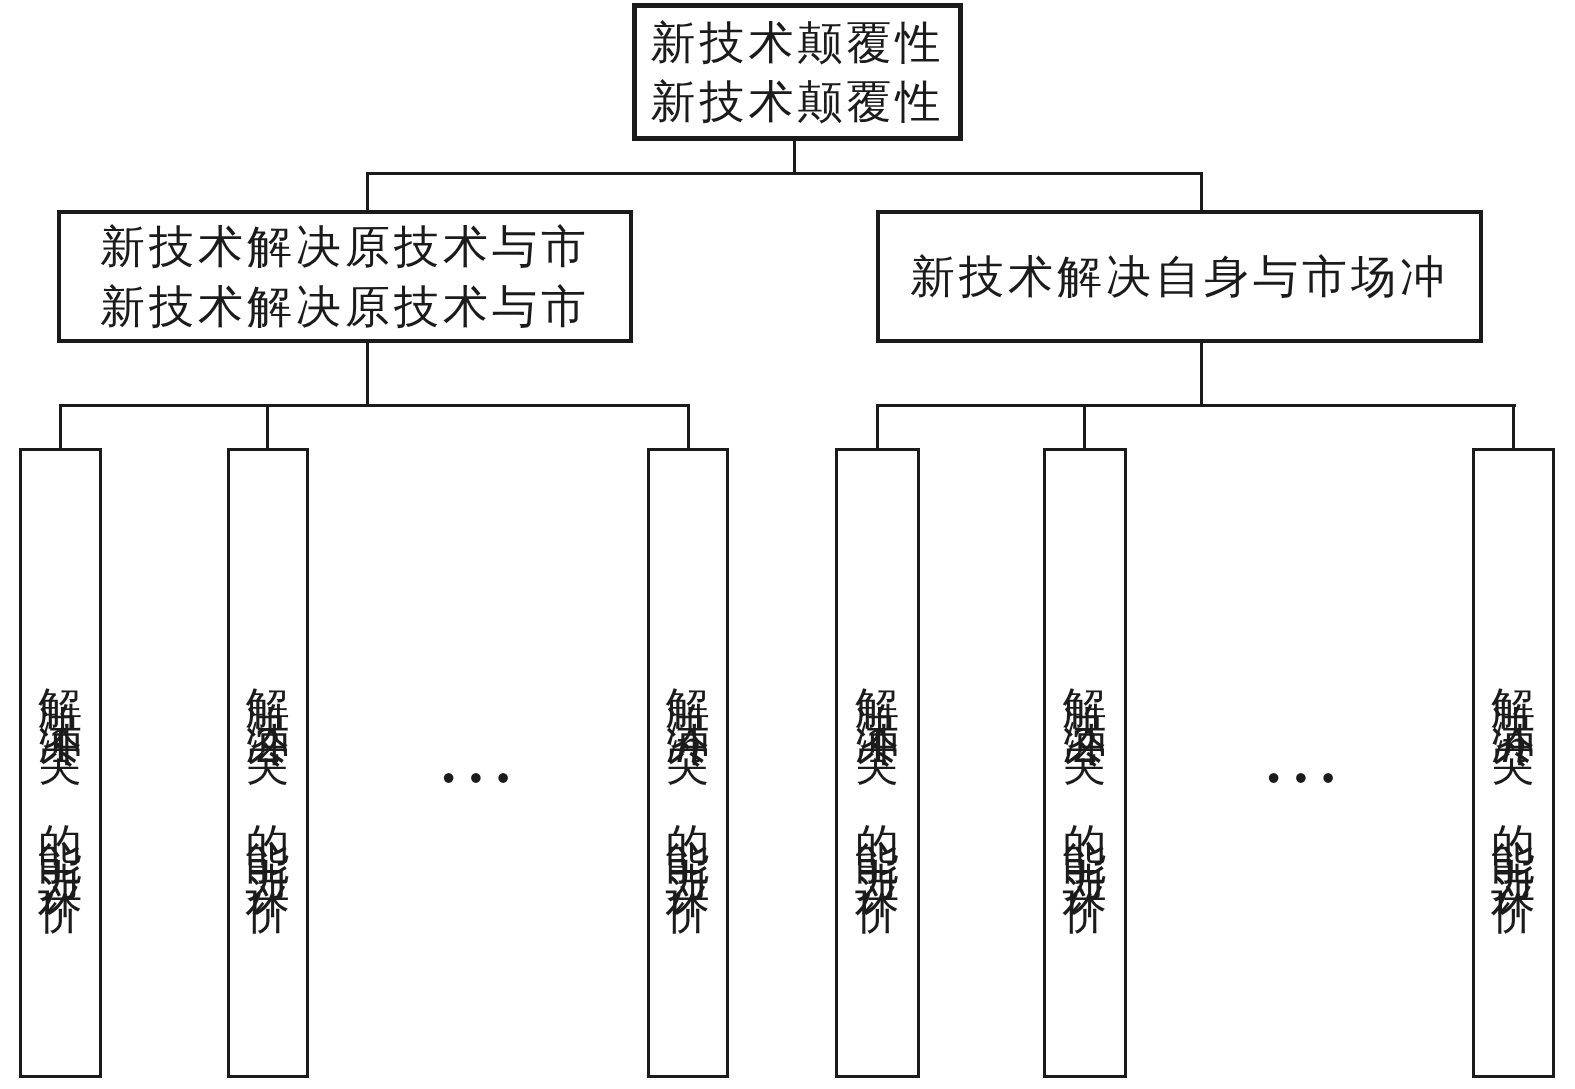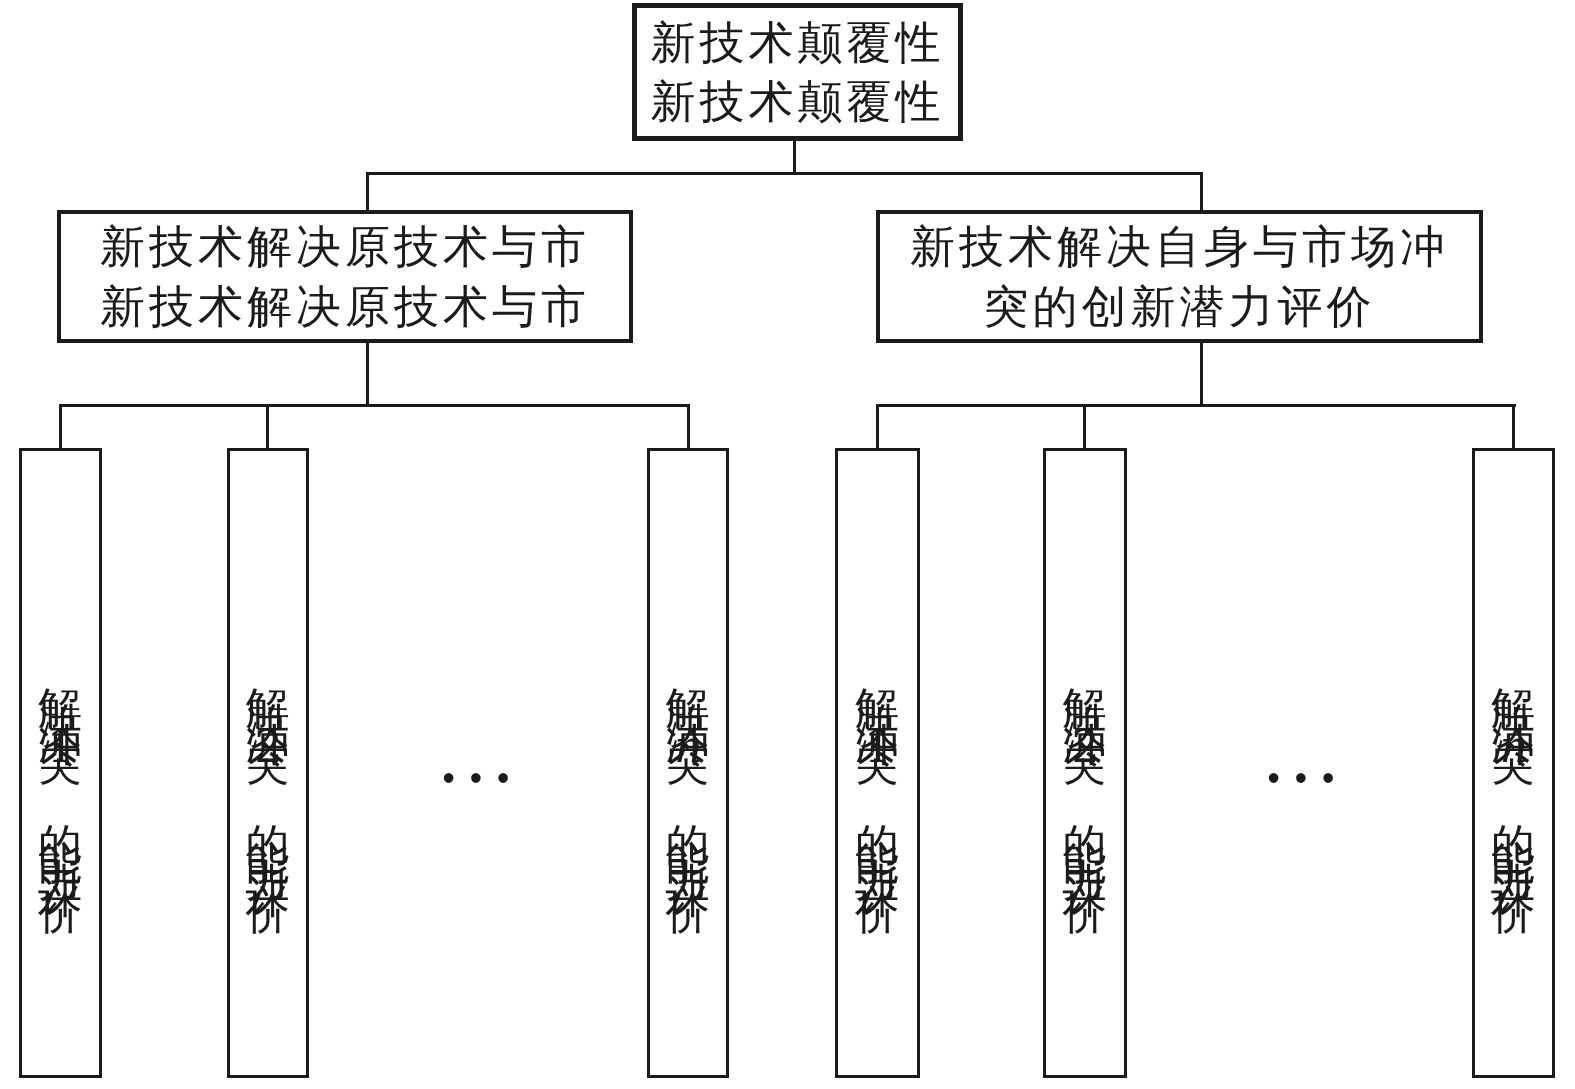--- a/index.html
+++ b/index.html
@@ -87,21 +87,20 @@
   <div class="line" style="left:366px; top:172px; width:837px; height:3px;"></div>
   <div class="line" style="left:366px; top:172px; width:3px; height:38px;"></div>
   <div class="line" style="left:1200px; top:172px; width:3px; height:38px;"></div>
 
   <div class="box branch-box branch-left">
     <div>新技术解决原技术与市</div>
     <div>新技术解决原技术与市</div>
   </div>
   <div class="box branch-box branch-right">
     <div>新技术解决自身与市场冲</div>
-    <div>突的创新潜力评价</div>
   </div>
 
   <div class="line" style="left:366px; top:343px; width:3px; height:62px;"></div>
   <div class="line" style="left:59px; top:404px; width:631px; height:3px;"></div>
   <div class="line" style="left:59px; top:404px; width:3px; height:44px;"></div>
   <div class="line" style="left:266px; top:404px; width:3px; height:44px;"></div>
   <div class="line" style="left:687px; top:404px; width:3px; height:44px;"></div>
 
   <div class="line" style="left:1200px; top:343px; width:3px; height:62px;"></div>
   <div class="line" style="left:876px; top:404px; width:640px; height:3px;"></div>

